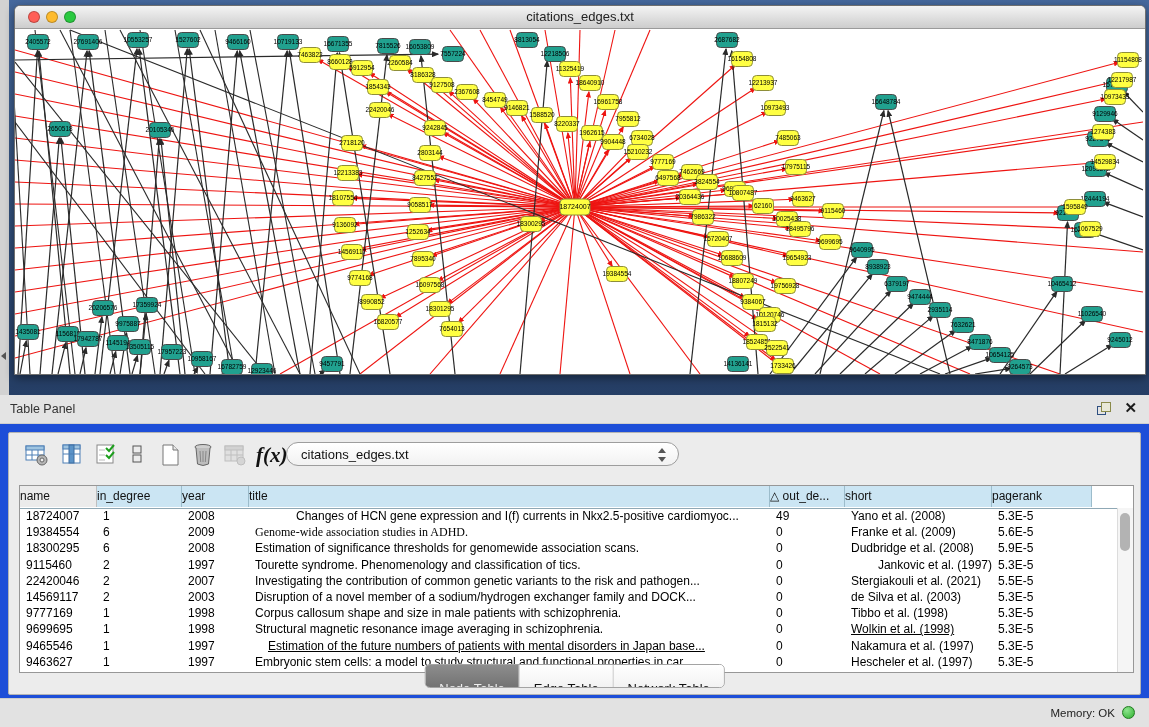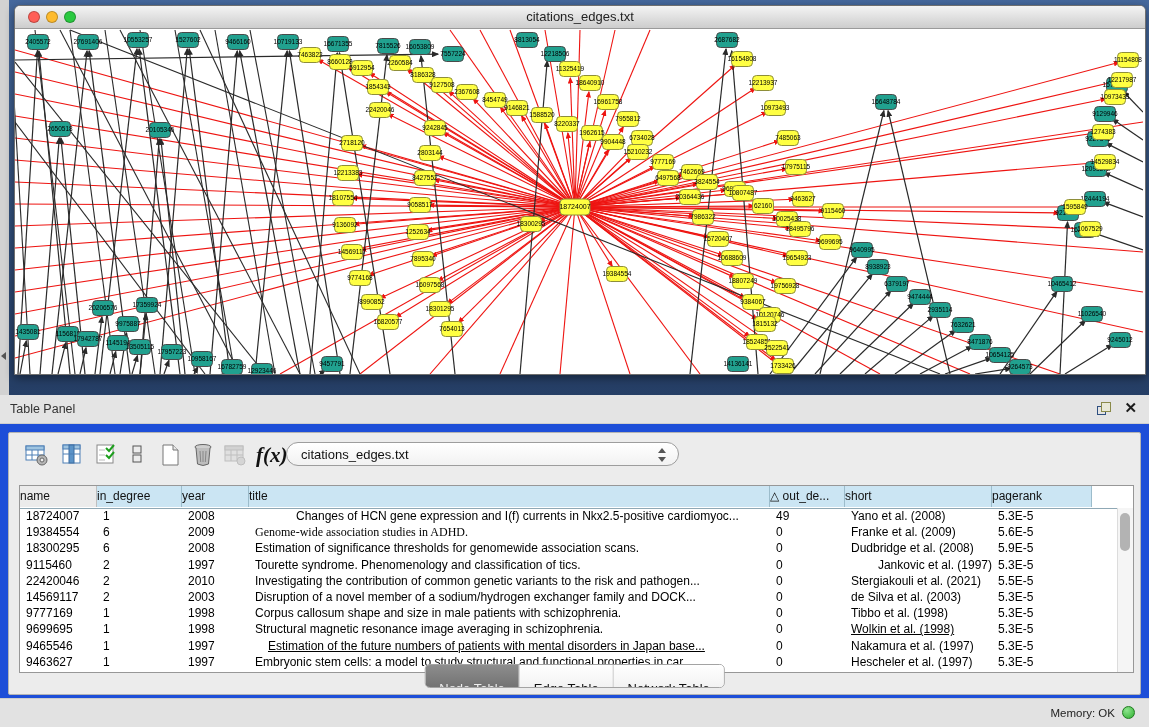--- a/index.html
+++ b/index.html
@@ -919,21 +919,21 @@
               <div class="td" style="left: 77px; width: 85px;">2</div>
               <div class="td" style="left: 162px; width: 67px;">1997</div>
               <div class="td" style="left: 229px; width: 521px;">Tourette syndrome. Phenomenology and classification of tics.</div>
               <div class="td" style="left: 750px; width: 75px;">0</div>
               <div class="td" style="left: 825px; width: 147px; text-align: right;">Jankovic et al. (1997)</div>
               <div class="td" style="left: 972px; width: 100px;">5.3E-5</div>
             </div>
             <div class="trow" style="top: 64.8px;">
               <div class="td" style="left: 0px; width: 77px;">22420046</div>
               <div class="td" style="left: 77px; width: 85px;">2</div>
-              <div class="td" style="left: 162px; width: 67px;">2010</div>
+              <div class="td" style="left: 162px; width: 67px;">2007</div>
               <div class="td" style="left: 229px; width: 521px;">Investigating the contribution of common genetic variants to the risk and pathogen...</div>
               <div class="td" style="left: 750px; width: 75px;">0</div>
               <div class="td" style="left: 825px; width: 147px;">Stergiakouli et al. (2021)</div>
               <div class="td" style="left: 972px; width: 100px;">5.5E-5</div>
             </div>
             <div class="trow" style="top: 81px;">
               <div class="td" style="left: 0px; width: 77px;">14569117</div>
               <div class="td" style="left: 77px; width: 85px;">2</div>
               <div class="td" style="left: 162px; width: 67px;">2003</div>
               <div class="td" style="left: 229px; width: 521px;">Disruption of a novel member of a sodium/hydrogen exchanger family and DOCK...</div>

